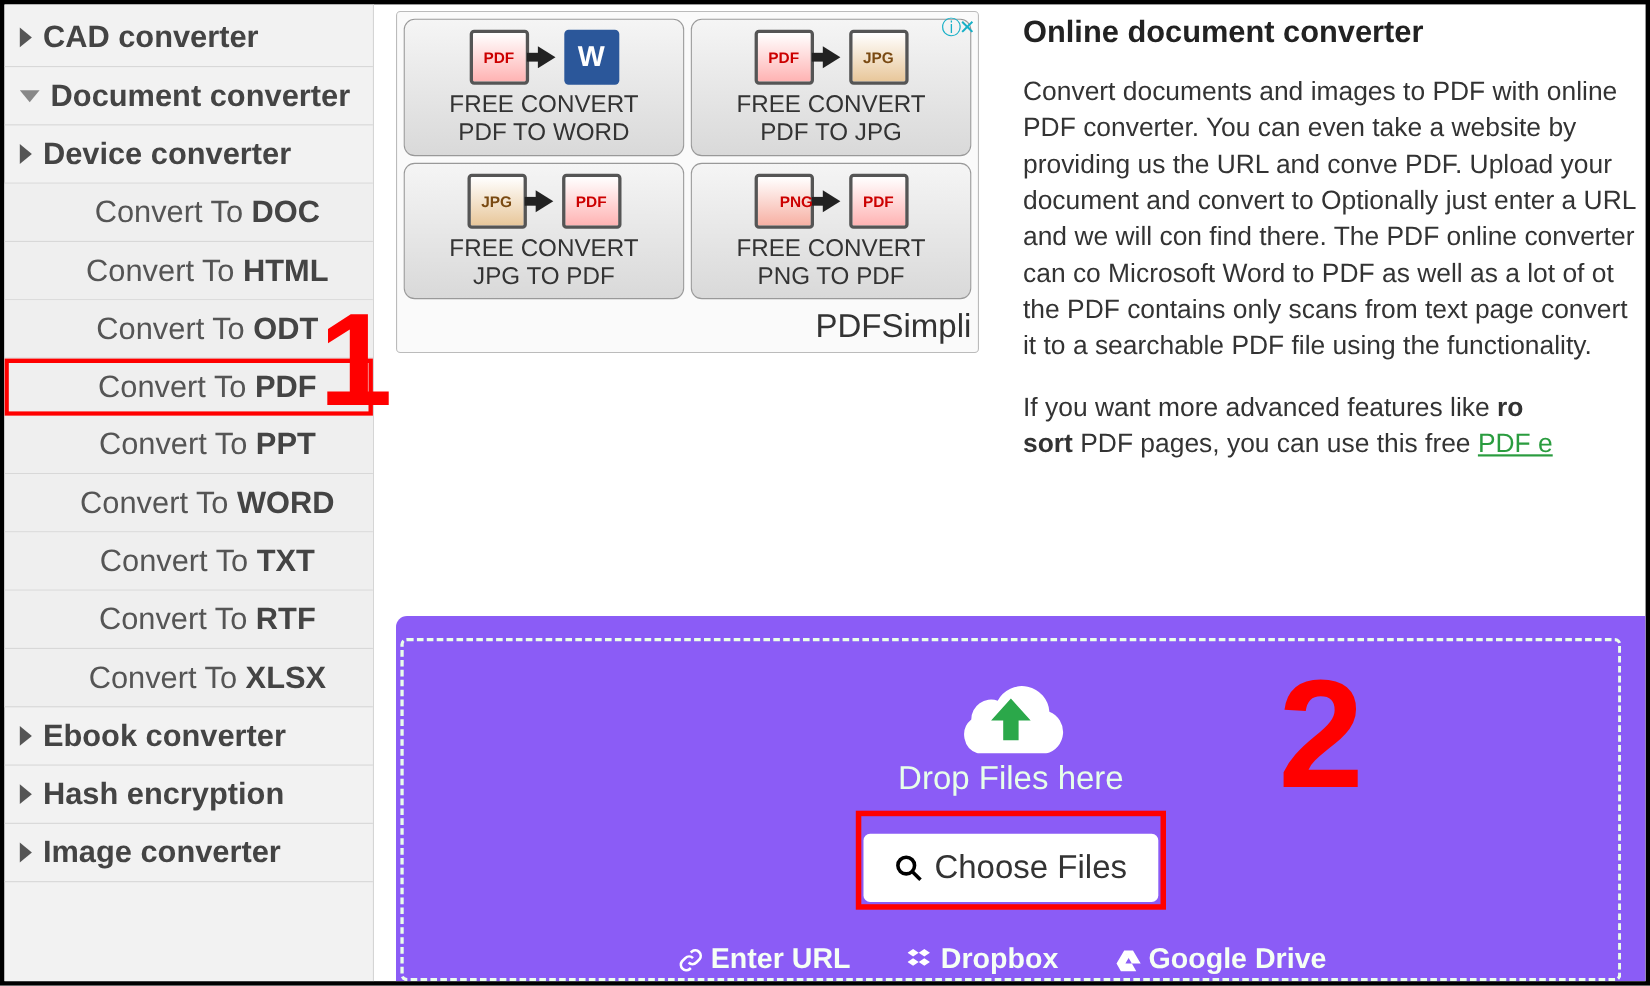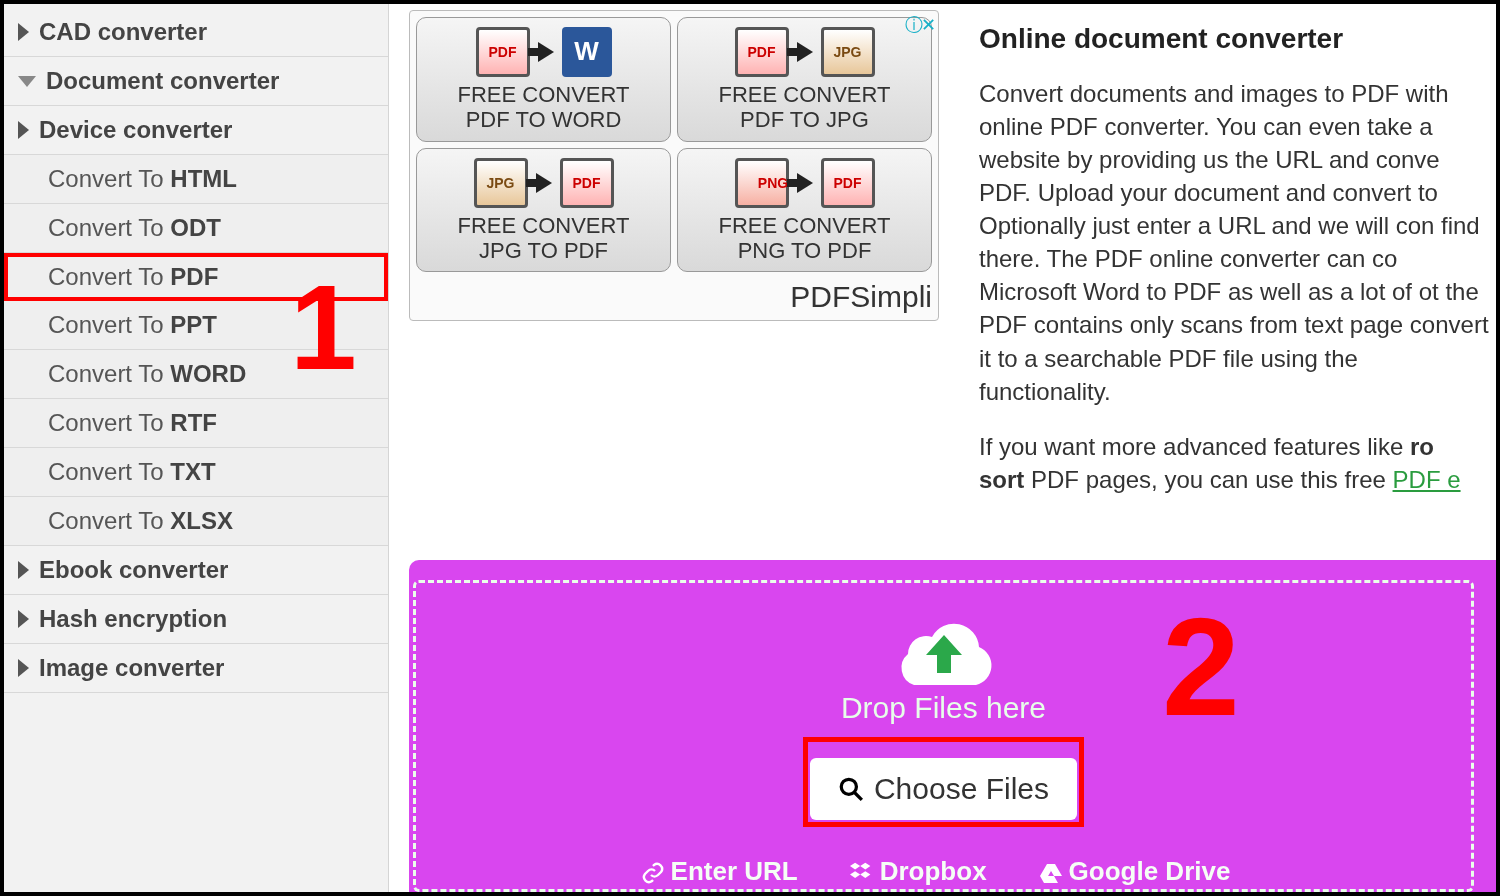--- a/index.html
+++ b/index.html
@@ -8,28 +8,29 @@
     background: #fff;
     width: 1500px;
     height: 896px;
     overflow: hidden;
     border: 4px solid #000;
     position: relative;
     display: flex;
   }
   
   .sidebar {
-    width: 385px;
+    width: 336px;
     background: #f2f2f2;
     border-right: 1px solid #d5d5d5;
-    font-size: 24px;
+    font-size: 28px;
     color: #555;
     padding-top: 4px;
     display: flex;
     flex-direction: column;
+    text-align: center;
   }
   .sidebar-cat {
     display: flex;
     align-items: center;
     padding: 10px 10px 10px 14px;
     border-bottom: 1px solid #d8d8d8;
     cursor: pointer;
     font-weight: 600;
     color: #444;
   }
@@ -128,33 +129,32 @@
   .ad-caption{
     text-align:right;font-size:30px;color:#333;padding:8px 0 4px 0;
   }
 
   
   .desc {
     position:absolute;
     left:590px; top:6px; right:5px;
     font-size:24px; color:#333;
     line-height:1.38;
-    margin-top:10px;
   }
   .desc h2{
     font-size:28px;font-weight:700;color:#222;margin-bottom:18px;
   }
   .desc .bold{font-weight:700;}
   .desc a{color:#2a9c3f;text-decoration:underline;}
 
   
   .uploadwrap {
     position:absolute;
     left:20px; top:556px; right:0; bottom:0;
-    background:#d946ef;
+    background:#8b5cf6;
     border-radius:10px 0 0 0;
     padding:20px 22px 0 4px;
   }
   .upload-dash{
     border:3px dashed #eaffea;
     border-radius:6px;
     width:100%; height:100%;
     position:relative;
     text-align:center;
     color:#fff;
@@ -200,27 +200,28 @@
     </div>
   <div class="sidebar-cat expanded">
       <span class="tri"></span>
       <span>Document converter</span>
     </div>
   <div class="sidebar-cat">
       <span class="tri"></span>
       <span>Device converter</span>
     </div>
 
+  <div class="sidebar-sub"><span>Convert To </span><b>DOC</b></div>
   <div class="sidebar-sub"><span>Convert To </span><b>HTML</b></div>
   <div class="sidebar-sub"><span>Convert To </span><b>ODT</b></div>
   <div class="sidebar-sub selected"><span>Convert To </span><b>PDF</b></div>
   <div class="sidebar-sub"><span>Convert To </span><b>PPT</b></div>
   <div class="sidebar-sub"><span>Convert To </span><b>WORD</b></div>
+  <div class="sidebar-sub"><span>Convert To </span><b>TXT</b></div>
   <div class="sidebar-sub"><span>Convert To </span><b>RTF</b></div>
-  <div class="sidebar-sub"><span>Convert To </span><b>TXT</b></div>
   <div class="sidebar-sub"><span>Convert To </span><b>XLSX</b></div>
 
   <div class="sidebar-cat">
       <span class="tri"></span>
       <span>Ebook converter</span>
     </div>
   <div class="sidebar-cat">
       <span class="tri"></span>
       <span>Hash encryption</span>
     </div>

